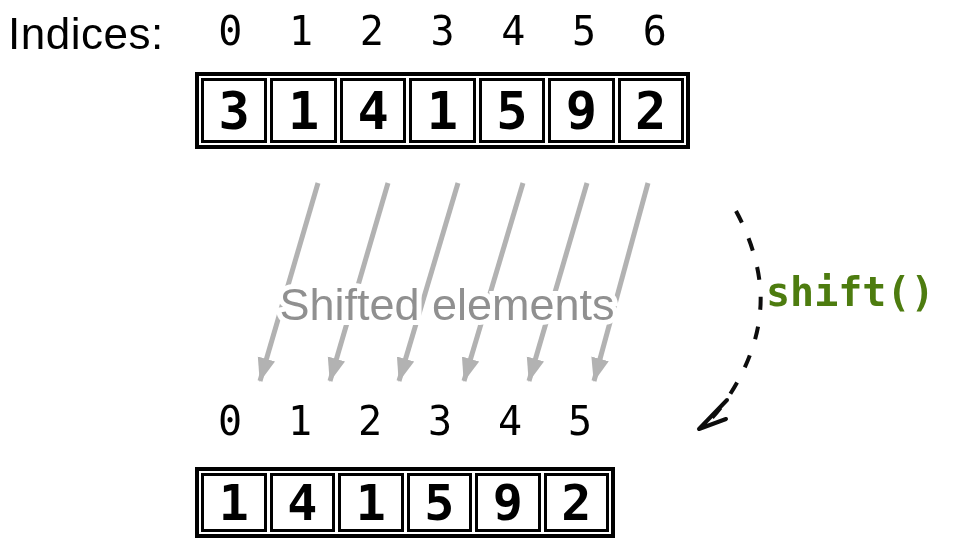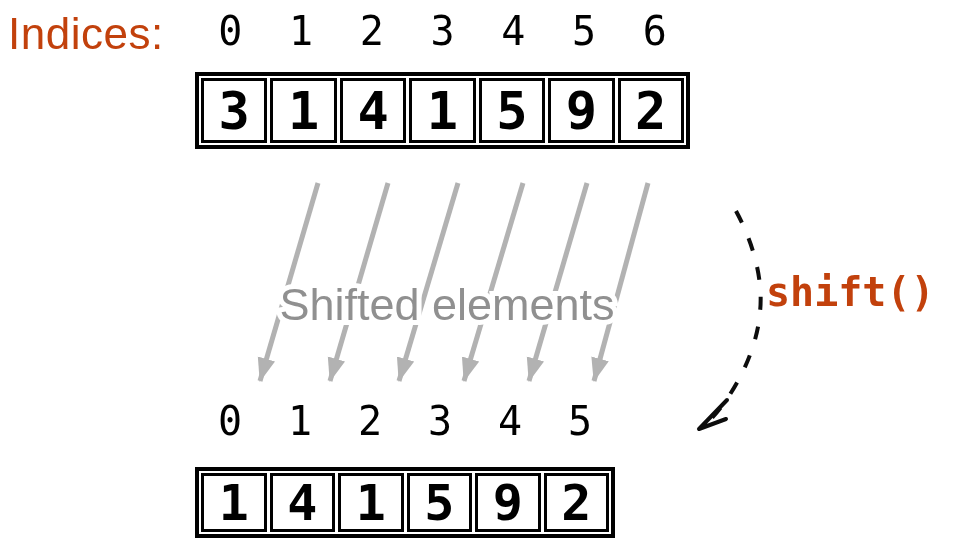--- a/index.html
+++ b/index.html
@@ -4,21 +4,21 @@
 <style>
   html,body { margin:0; padding:0; background:#fff; }
   #stage {
     position:relative; width:959px; height:555px;
     background:#ffffff; overflow:hidden;
     font-family:"Liberation Sans", sans-serif;
   }
   .indices-label {
     position:absolute; left:8px; top:9px;
     font:400 44px/50px "Liberation Sans", sans-serif;
-    color:#c2410c; letter-spacing:0.5px;
+    color:#000000; letter-spacing:0.5px;
   }
   .idx-row {
     position:absolute; display:flex;
     font-family:"DejaVu Sans Mono", monospace;
     font-size:40px; color:#000;
   }
   .idx-row.top    { left:195px; top:8px;   width:495px; }
   .idx-row.bottom { left:195px; top:398px; width:420px; }
   .idx-row .idx { flex:1; text-align:center; line-height:46px; }
   .array-box {
@@ -32,21 +32,21 @@
     flex:1; box-sizing:border-box; border:3px solid #000;
     display:flex; align-items:center; justify-content:center;
     font-family:"DejaVu Sans Mono", monospace;
     font-weight:700; font-size:52px; color:#000; overflow:hidden;
   }
   .array-box.bottom .cell { font-size:50px; }
   svg.layer { position:absolute; left:0; top:0; pointer-events:none; }
   .shift-label {
     position:absolute; left:766px; top:270px;
     font:700 40px/44px "DejaVu Sans Mono", monospace;
-    color:#c2410c; white-space:nowrap;
+    color:#4d7c0f; white-space:nowrap;
   }
   .shifted-text {
     font-family:"Liberation Sans", sans-serif;
     font-size:45px;
   }
 </style>
 </head>
 <body>
 
 <div id="stage">

